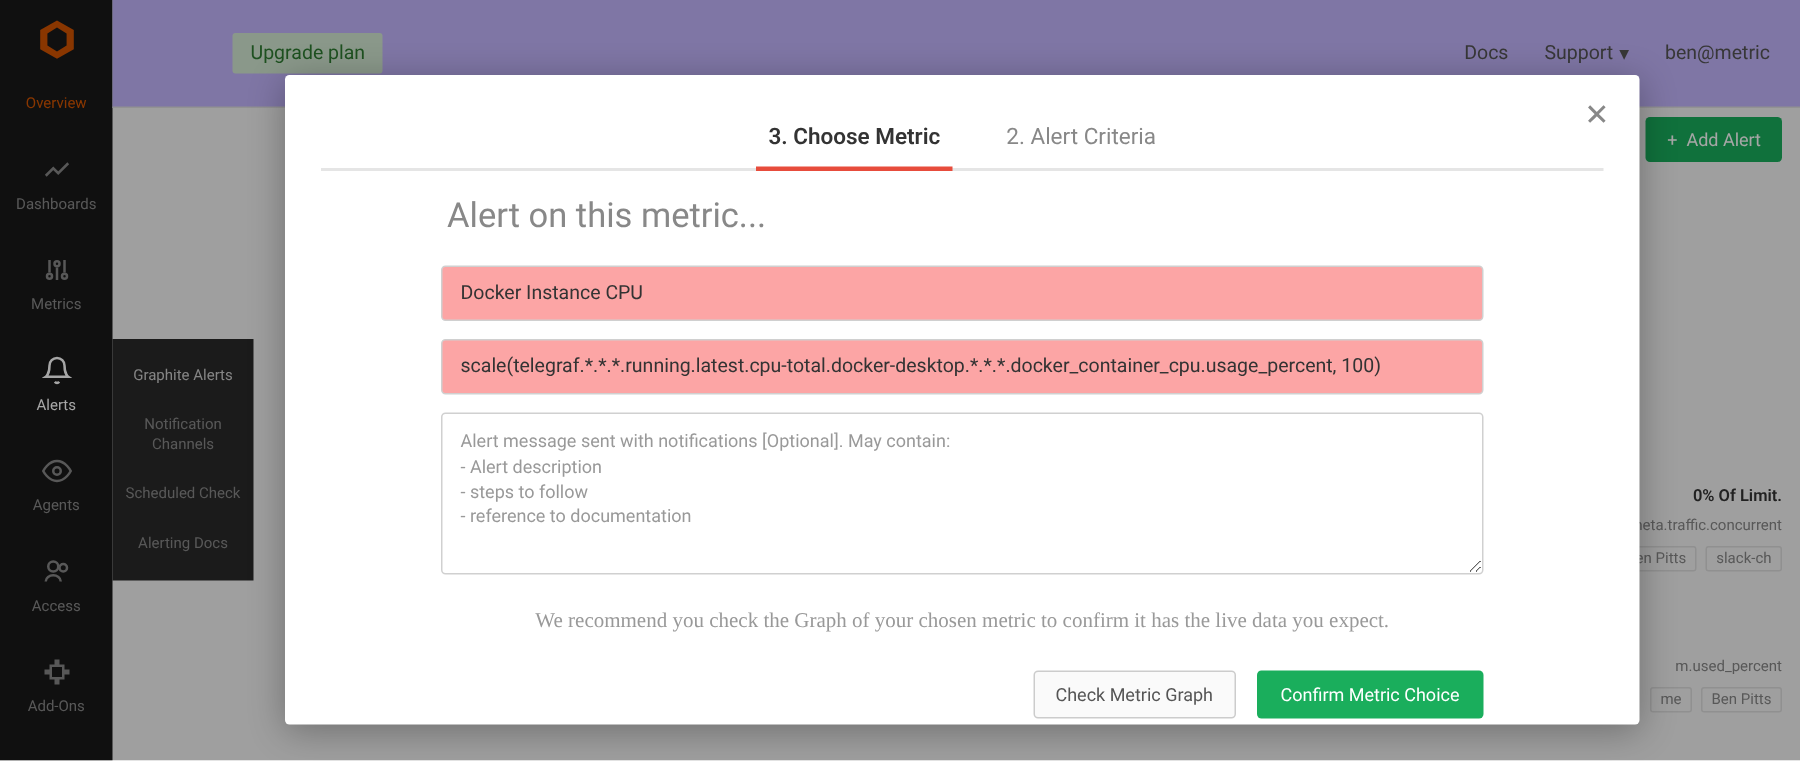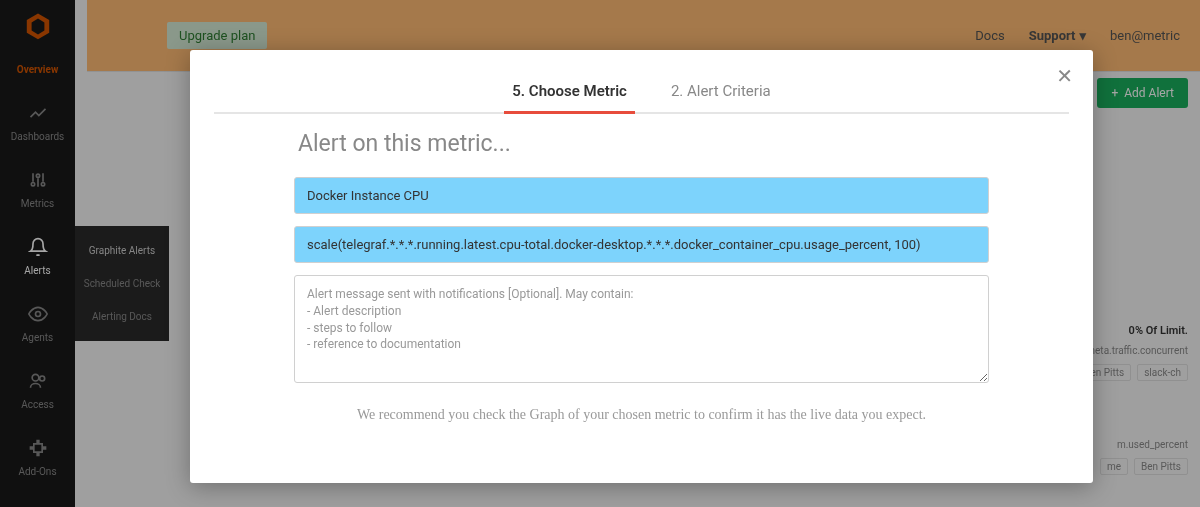--- a/index.html
+++ b/index.html
@@ -6,50 +6,50 @@
 body { background: #f5f5f5; width: 1200px; height: 507px; position: relative; overflow: hidden; }
 
 .sidebar { position: absolute; left: 0; top: 0; width: 75px; height: 507px; background: #1a1a1a; display: flex; flex-direction: column; align-items: center; padding-top: 12px; z-index: 1; }
 .logo { width: 32px; height: 32px; margin-bottom: 6px; }
 .logo svg { width: 32px; height: 32px; }
 .sidebar-item { display: flex; flex-direction: column; align-items: center; padding: 14px 0; width: 100%; cursor: pointer; }
 .sidebar-item .icon { color: #888; margin-bottom: 4px; }
 .sidebar-item.active .icon { color: #fff; }
 .sidebar-label { font-size: 10px; color: #888; }
 .sidebar-item.active .sidebar-label { color: #fff; }
-.sidebar-item.overview .sidebar-label { color: #d35400; font-weight: bold; }
+.sidebar-item.overview .sidebar-label { color: #d35400; }
 
 .flyout { position: absolute; left: 75px; top: 226px; width: 94px; background: #2a2a2a; display: flex; flex-direction: column; z-index: 2; padding: 8px 0; }
 .flyout-item { font-size: 10px; color: #888; text-align: center; padding: 10px 4px; cursor: pointer; line-height: 1.3; }
 .flyout-item.active { color: #ccc; }
 
-.topbar { position: absolute; left: 87px; top: 0; right: 0; height: 72px; background: #fdba74; border-bottom: 1px solid #e0e0e0; display: flex; align-items: center; justify-content: space-between; padding: 0 20px 0 80px; z-index: 1; }
+.topbar { position: absolute; left: 75px; top: 0; right: 0; height: 72px; background: #c4b5fd; border-bottom: 1px solid #e0e0e0; display: flex; align-items: center; justify-content: space-between; padding: 0 20px 0 80px; z-index: 1; }
 .upgrade-btn { background: #d5ead5; color: #2e7d32; padding: 6px 12px; font-size: 13px; border: none; border-radius: 2px; cursor: pointer; }
 .topbar-right { display: flex; align-items: center; gap: 24px; font-size: 13px; color: #555; }
 .topbar-link { cursor: pointer; }
-.support-dd { display: flex; align-items: flex-start; gap: 4px; cursor: pointer; font-weight: bold; }
+.support-dd { display: flex; align-items: flex-start; gap: 4px; cursor: pointer; }
 
 .page-header { position: absolute; left: 75px; top: 72px; right: 0; height: 42px; display: flex; align-items: center; justify-content: flex-end; padding: 0 12px; z-index: 1; }
 .add-alert-btn { background: #1aae5c; color: #fff; border: none; padding: 8px 14px; font-size: 12px; border-radius: 3px; cursor: pointer; display: flex; align-items: center; gap: 6px; }
 
 .bg-content { position: absolute; left: 169px; top: 320px; right: 0; font-size: 10px; color: #888; z-index: 0; }
 .bg-row { display: flex; justify-content: flex-end; padding: 4px 12px; gap: 6px; }
 .bg-chip { border: 1px solid #ddd; padding: 2px 6px; border-radius: 2px; font-size: 10px; }
 .bg-limit { font-size: 11px; font-weight: 600; color: #333; }
 
 .overlay { position: absolute; inset: 0; background: rgba(0,0,0,0.35); z-index: 10; }
 .modal { position: absolute; left: 190px; top: 50px; width: 903px; height: 433px; background: #fff; border-radius: 3px; z-index: 11; box-shadow: 0 4px 24px rgba(0,0,0,0.3); padding: 16px 24px; }
 .modal-close { position: absolute; top: 14px; right: 20px; font-size: 20px; color: #888; cursor: pointer; background: none; border: none; }
 .modal-tabs { display: flex; justify-content: center; gap: 36px; border-bottom: 2px solid #e5e5e5; margin-top: 6px; }
 .modal-tab { padding: 10px 4px 12px; font-size: 15px; color: #888; cursor: pointer; position: relative; }
 .modal-tab.active { color: #333; font-weight: 600; }
 .modal-tab.active::after { content: ''; position: absolute; left: -4px; right: -4px; bottom: -2px; height: 3px; background: #e74c3c; }
 .modal-body { padding: 16px 80px 0 80px; }
 .modal-subtitle { font-size: 23px; color: #888; margin-bottom: 20px; margin-left: 4px; }
-.input { width: 100%; border: 1px solid #d0d0d0; border-radius: 3px; padding: 10px 12px; font-size: 13px; color: #333; margin-bottom: 12px; background: #7dd3fc; }
+.input { width: 100%; border: 1px solid #d0d0d0; border-radius: 3px; padding: 10px 12px; font-size: 13px; color: #333; margin-bottom: 12px; background: #fca5a5; }
 .input::placeholder { color: #aaa; }
 .textarea { width: 100%; border: 1px solid #d0d0d0; border-radius: 3px; padding: 10px 12px; font-size: 12px; color: #333; height: 108px; resize: vertical; background: #fff; }
 .textarea::placeholder { color: #999; line-height: 1.4; }
 .modal-hint { text-align: center; color: #999; font-size: 14px; margin-top: 20px; font-family: Liberation Serif, serif; }
 .modal-actions { display: flex; justify-content: flex-end; gap: 14px; margin-top: 24px; padding-right: 80px; }
 .btn-secondary { background: #fafafa; border: 1px solid #ccc; color: #555; padding: 8px 14px; font-size: 12px; border-radius: 3px; cursor: pointer; }
 .btn-primary { background: #1aae5c; border: none; color: #fff; padding: 8px 16px; font-size: 12px; border-radius: 3px; cursor: pointer; }
 </style>
 </head>
 <body>
@@ -105,20 +105,21 @@
   <div class="sidebar-item">
     <span class="icon"><svg width="20" height="20" viewBox="0 0 24 24" fill="none" stroke="currentColor" stroke-width="2">
           <path d="M7 7h4V3h2v4h4v4h4v2h-4v4h-4v4h-2v-4H7v-4H3v-2h4z"></path>
         </svg></span>
     <span class="sidebar-label">Add-Ons</span>
   </div>
 </div>
 
 <div class="flyout">
   <div class="flyout-item active">Graphite Alerts</div>
+  <div class="flyout-item">Notification Channels</div>
   <div class="flyout-item">Scheduled Check</div>
   <div class="flyout-item">Alerting Docs</div>
 </div>
 
 <div class="topbar">
   <button class="upgrade-btn">Upgrade plan</button>
   <div class="topbar-right">
     <span class="topbar-link">Docs</span>
     <span class="support-dd">
       <span>Support</span>
@@ -156,26 +157,30 @@
   </div>
 </div>
 
 <div class="overlay"></div>
 
 <div class="modal">
   <button class="modal-close">
     <span>✕</span>
   </button>
   <div class="modal-tabs">
-    <div class="modal-tab active">5. Choose Metric</div>
+    <div class="modal-tab active">3. Choose Metric</div>
     <div class="modal-tab">2. Alert Criteria</div>
   </div>
   <div class="modal-body">
     <div class="modal-subtitle">Alert on this metric...</div>
     <input class="input" value="Docker Instance CPU" style="">
     <input class="input" value="scale(telegraf.*.*.*.running.latest.cpu-total.docker-desktop.*.*.*.docker_container_cpu.usage_percent, 100)" style="">
     <textarea class="textarea" placeholder="Alert message sent with notifications [Optional]. May contain:
 - Alert description
 - steps to follow
 - reference to documentation" style=""></textarea>
     <div class="modal-hint">We recommend you check the Graph of your chosen metric to confirm it has the live data you expect.</div>
   </div>
+  <div class="modal-actions">
+    <button class="btn-secondary">Check Metric Graph</button>
+    <button class="btn-primary">Confirm Metric Choice</button>
+  </div>
 </div>
 
 </body></html>

